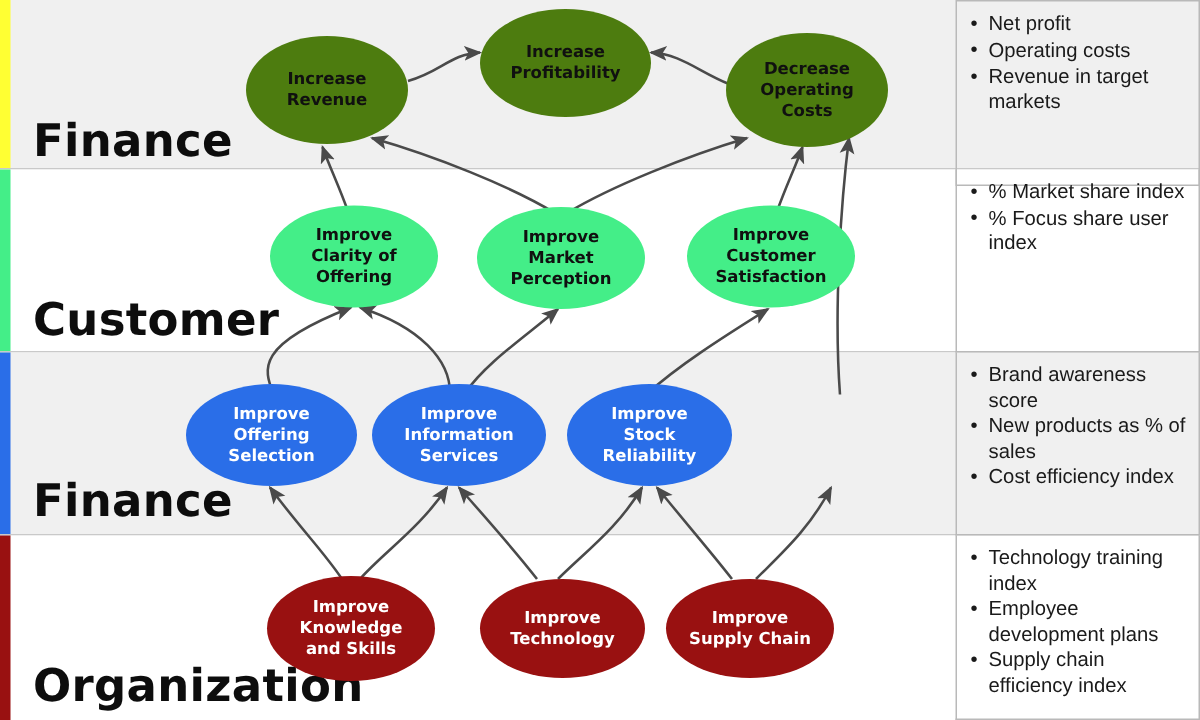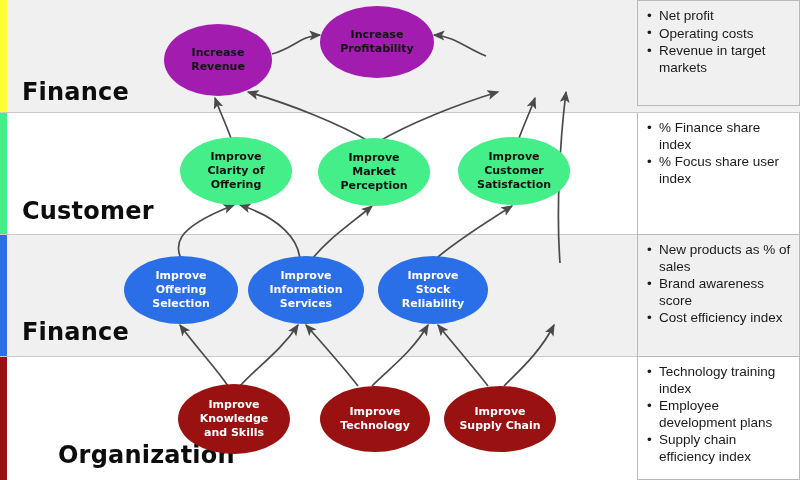--- a/index.html
+++ b/index.html
@@ -42,21 +42,21 @@
     left: 0;
     width: 7px;
   }
 
   
   .band-label {
     position: absolute;
     left: 22px;
     font-family: "DejaVu Sans", "Liberation Sans", sans-serif;
     font-weight: bold;
-    font-size: 24px;
+    font-size: 30px;
     color: #0d0d0d;
     letter-spacing: 0.2px;
     white-space: nowrap;
     line-height: 1;
   }
 
   
   .measure-col {
     position: absolute;
     box-sizing: border-box;
@@ -98,21 +98,21 @@
     align-items: center;
     justify-content: center;
     text-align: center;
     font-family: "DejaVu Sans", "Liberation Sans", sans-serif;
     font-weight: bold;
     font-size: 11px;
     line-height: 14px;
     z-index: 3;
   }
   .node span { display: block; padding: 0 6px; }
-  .node-finance      { background: #a21caf; color: #101010; }
+  .node-finance      { background: #4d7c0f; color: #101010; }
   .node-customer     { background: #44ee88; color: #101010; }
   .node-internal     { background: #2a6ee8; color: #ffffff; }
   .node-organization { background: #991111; color: #ffffff; }
 
   
   #links {
     position: absolute;
     left: 0; top: 0;
     width: 800px; height: 480px;
     z-index: 2;
@@ -167,28 +167,31 @@
       <path d="M358,386 C344,368 330,352 306,325"></path>
       <path d="M372,386 C390,368 412,352 428,325"></path>
       <path d="M488,386 C474,368 460,352 438,325"></path>
       <path d="M504,386 C522,368 540,352 554,325"></path>
     </g>
   </svg>
 
   <div class="band-label" style="top:80px;">Finance</div>
   <div class="band-label" style="top:199px;">Customer</div>
   <div class="band-label" style="top:320px;">Finance</div>
-  <div class="band-label" style="top:443px;margin-left:36px;">Organization</div>
+  <div class="band-label" style="top:443px;">Organization</div>
 
   <div class="node node-finance" style="left:164px;top:24px;width:108px;height:72px;">
     <span>Increase<br>Revenue</span>
   </div>
   <div class="node node-finance" style="left:320px;top:6px;width:114px;height:72px;">
     <span>Increase<br>Profitability</span>
   </div>
+  <div class="node node-finance" style="left:484px;top:22px;width:108px;height:76px;">
+    <span>Decrease<br>Operating<br>Costs</span>
+  </div>
 
   <div class="node node-customer" style="left:180px;top:137px;width:112px;height:68px;">
     <span>Improve<br>Clarity of<br>Offering</span>
   </div>
   <div class="node node-customer" style="left:318px;top:138px;width:112px;height:68px;">
     <span>Improve<br>Market<br>Perception</span>
   </div>
   <div class="node node-customer" style="left:458px;top:137px;width:112px;height:68px;">
     <span>Improve<br>Customer<br>Satisfaction</span>
   </div>
@@ -206,37 +209,37 @@
   <div class="node node-organization" style="left:178px;top:384px;width:112px;height:70px;">
     <span>Improve<br>Knowledge<br>and Skills</span>
   </div>
   <div class="node node-organization" style="left:320px;top:386px;width:110px;height:66px;">
     <span>Improve<br>Technology</span>
   </div>
   <div class="node node-organization" style="left:444px;top:386px;width:112px;height:66px;">
     <span>Improve<br>Supply Chain</span>
   </div>
 
-  <div class="measure-col first" style="left:637px;top:0px;width:163px;height:106px;">
+  <div class="measure-col first" style="left:637px;top:0px;width:163px;height:124px;">
     <ul class="measure-list">
         <li>Net profit</li>
         <li>Operating costs</li>
         <li>Revenue in target markets</li>
       </ul>
   </div>
   <div class="measure-col" style="left:637px;top:113px;width:163px;height:122px;">
     <ul class="measure-list">
-        <li>% Finance share index</li>
+        <li>% Market share index</li>
         <li>% Focus share user index</li>
       </ul>
   </div>
   <div class="measure-col" style="left:637px;top:235px;width:163px;height:122px;">
     <ul class="measure-list">
+        <li>Brand awareness score</li>
         <li>New products as % of sales</li>
-        <li>Brand awareness score</li>
         <li>Cost efficiency index</li>
       </ul>
   </div>
   <div class="measure-col" style="left:637px;top:357px;width:163px;height:123px;">
     <ul class="measure-list">
         <li>Technology training index</li>
         <li>Employee development plans</li>
         <li>Supply chain efficiency index</li>
       </ul>
   </div>

